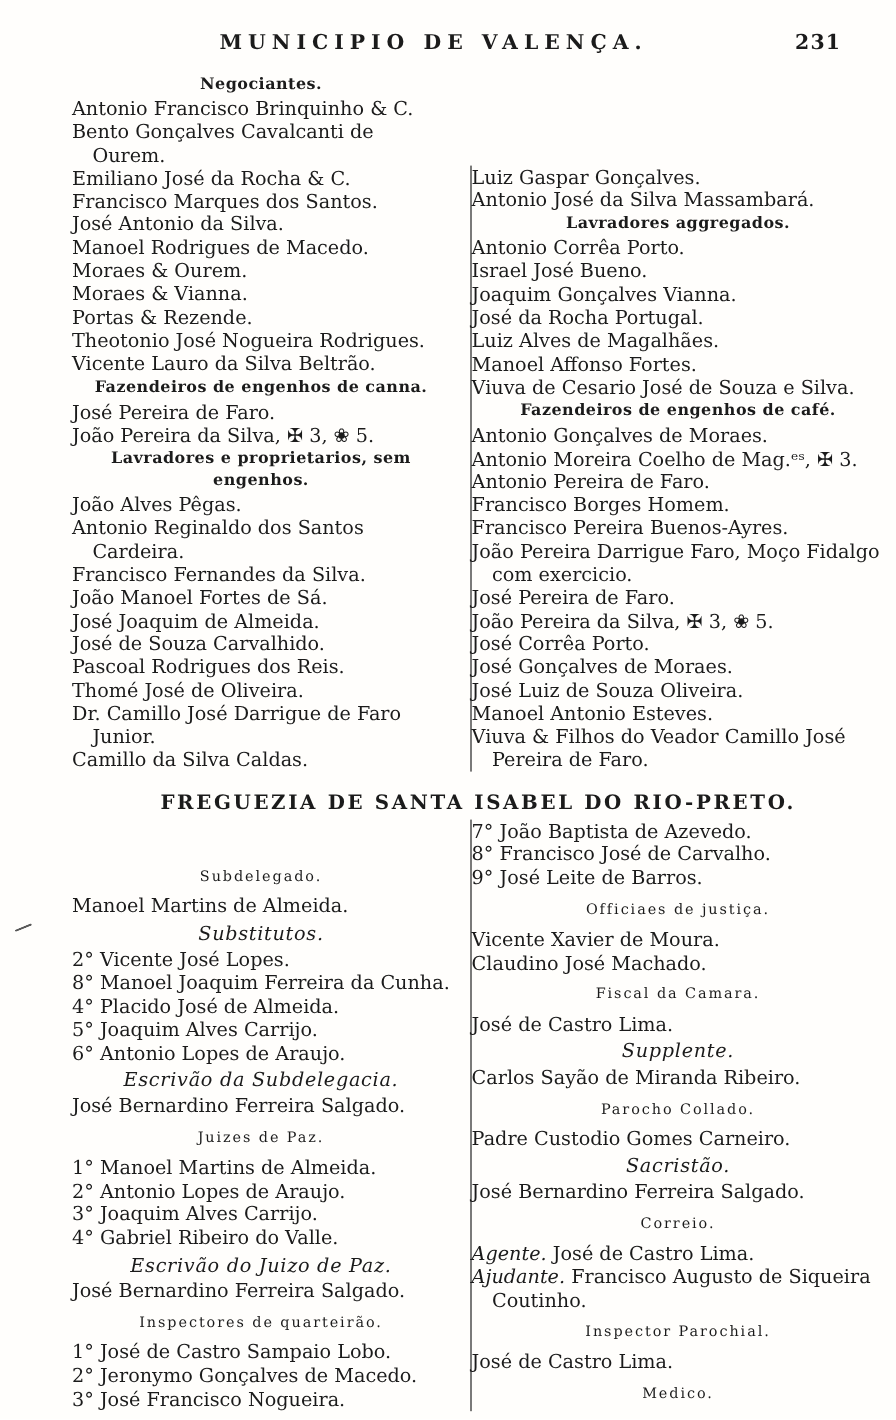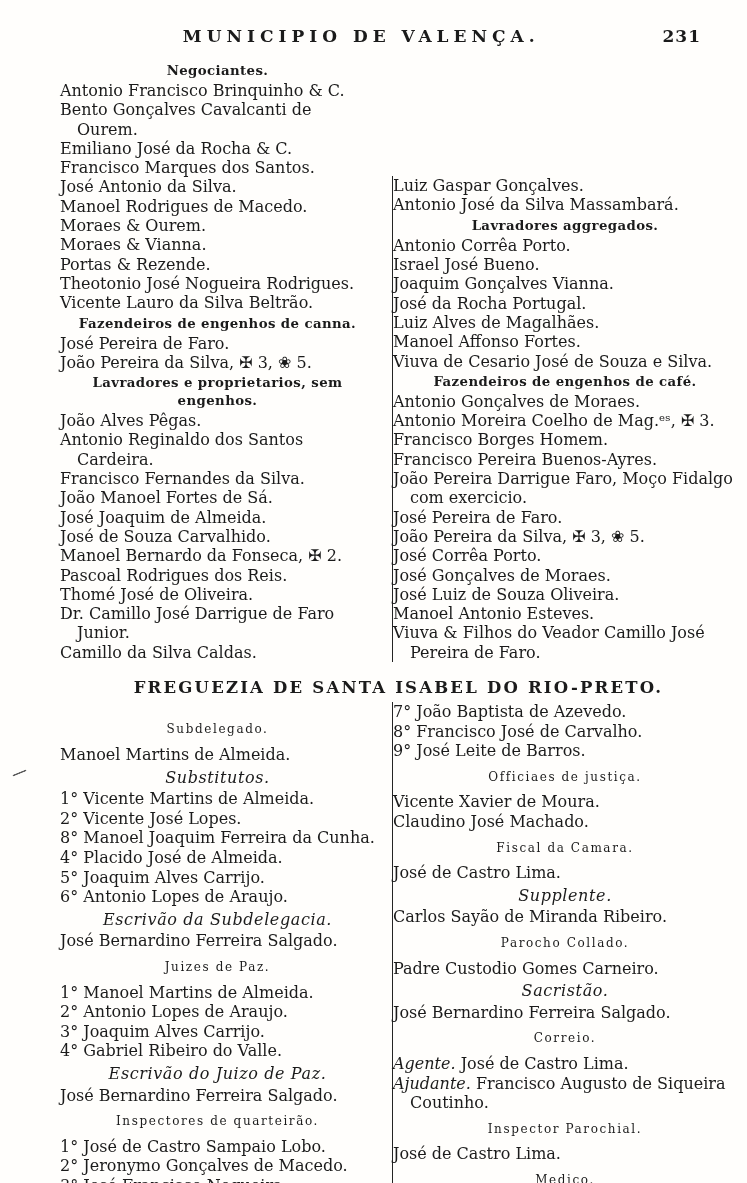--- a/index.html
+++ b/index.html
@@ -95,41 +95,41 @@
         <div class="line h-small"><span>Fazendeiros de engenhos de canna.</span></div>
         <div class="line entry"><span>José Pereira de Faro.</span></div>
         <div class="line entry"><span>João Pereira da Silva, ✠ 3, ❀ 5.</span></div>
         <div class="line h-small"><span>Lavradores e proprietarios, sem engenhos.</span></div>
         <div class="line entry"><span>João Alves Pêgas.</span></div>
         <div class="line entry"><span>Antonio Reginaldo dos Santos Cardeira.</span></div>
         <div class="line entry"><span>Francisco Fernandes da Silva.</span></div>
         <div class="line entry"><span>João Manoel Fortes de Sá.</span></div>
         <div class="line entry"><span>José Joaquim de Almeida.</span></div>
         <div class="line entry"><span>José de Souza Carvalhido.</span></div>
-        <div class="line entry"><span>Manoel Bernardo da Fonseca, ✠ 2.</span></div>
         <div class="line entry"><span>Pascoal Rodrigues dos Reis.</span></div>
         <div class="line entry"><span>Thomé José de Oliveira.</span></div>
         <div class="line entry"><span>Dr. Camillo José Darrigue de Faro Junior.</span></div>
         <div class="line entry"><span>Camillo da Silva Caldas.</span></div>
       </div>
     <div class="col right">
 
     <div class="line entry"><span>Luiz Gaspar Gonçalves.</span></div>
         <div class="line entry"><span>Antonio José da Silva Massambará.</span></div>
         <div class="line h-small"><span>Lavradores aggregados.</span></div>
         <div class="line entry"><span>Antonio Corrêa Porto.</span></div>
         <div class="line entry"><span>Israel José Bueno.</span></div>
         <div class="line entry"><span>Joaquim Gonçalves Vianna.</span></div>
         <div class="line entry"><span>José da Rocha Portugal.</span></div>
         <div class="line entry"><span>Luiz Alves de Magalhães.</span></div>
         <div class="line entry"><span>Manoel Affonso Fortes.</span></div>
         <div class="line entry"><span>Viuva de Cesario José de Souza e Silva.</span></div>
         <div class="line h-small"><span>Fazendeiros de engenhos de café.</span></div>
         <div class="line entry"><span>Antonio Gonçalves de Moraes.</span></div>
         <div class="line entry"><span>Antonio Moreira Coelho de Mag.ᵉˢ, ✠ 3.</span></div>
+        <div class="line entry"><span>Antonio Pereira de Faro.</span></div>
         <div class="line entry"><span>Francisco Borges Homem.</span></div>
         <div class="line entry"><span>Francisco Pereira Buenos-Ayres.</span></div>
         <div class="line entry"><span>João Pereira Darrigue Faro, Moço Fidalgo com exercicio.</span></div>
         <div class="line entry"><span>José Pereira de Faro.</span></div>
         <div class="line entry"><span>João Pereira da Silva, ✠ 3, ❀ 5.</span></div>
         <div class="line entry"><span>José Corrêa Porto.</span></div>
         <div class="line entry"><span>José Gonçalves de Moraes.</span></div>
         <div class="line entry"><span>José Luiz de Souza Oliveira.</span></div>
         <div class="line entry"><span>Manoel Antonio Esteves.</span></div>
         <div class="line entry"><span>Viuva &amp; Filhos do Veador Camillo José Pereira de Faro.</span></div>
@@ -137,21 +137,20 @@
   </div>
 
   <div class="freg">FREGUEZIA DE SANTA ISABEL DO RIO-PRETO.</div>
 
   <div class="twocol bottom">
     <div class="col left">
 
     <div class="line h-bold"><span>Subdelegado.</span></div>
         <div class="line entry"><span>Manoel Martins de Almeida.</span></div>
         <div class="line h-italic"><span>Substitutos.</span></div>
-        <div class="line entry"><span>1° Vicente Martins de Almeida.</span></div>
         <div class="line entry"><span>2° Vicente José Lopes.</span></div>
         <div class="line entry"><span>8° Manoel Joaquim Ferreira da Cunha.</span></div>
         <div class="line entry"><span>4° Placido José de Almeida.</span></div>
         <div class="line entry"><span>5° Joaquim Alves Carrijo.</span></div>
         <div class="line entry"><span>6° Antonio Lopes de Araujo.</span></div>
         <div class="line h-italic"><span>Escrivão da Subdelegacia.</span></div>
         <div class="line entry"><span>José Bernardino Ferreira Salgado.</span></div>
         <div class="line h-bold"><span>Juizes de Paz.</span></div>
         <div class="line entry"><span>1° Manoel Martins de Almeida.</span></div>
         <div class="line entry"><span>2° Antonio Lopes de Araujo.</span></div>

